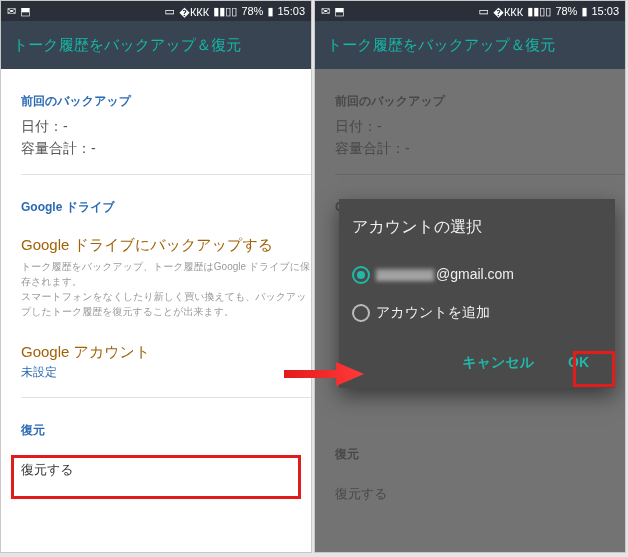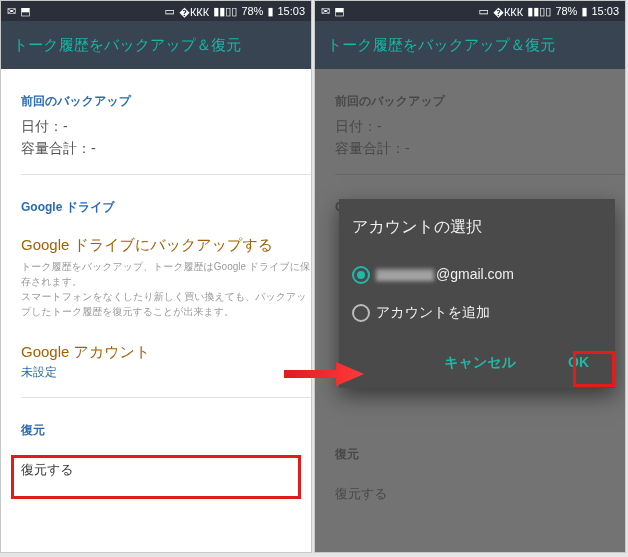--- a/index.html
+++ b/index.html
@@ -149,21 +149,21 @@
   }
   .radio.selected::after {
     content: "";
     width: 8px; height: 8px;
     background: #1fb9a8;
     border-radius: 50%;
   }
   .dialog-actions {
     display: flex;
     justify-content: flex-end;
-    gap: 36px;
+    gap: 18px;
     margin-top: 16px;
     font-size: 14px;
     color: #1fb9a8;
     font-weight: bold;
   }
   .dialog-actions span {
     padding: 6px 8px;
     cursor: pointer;
   }
   .blurred-email {

